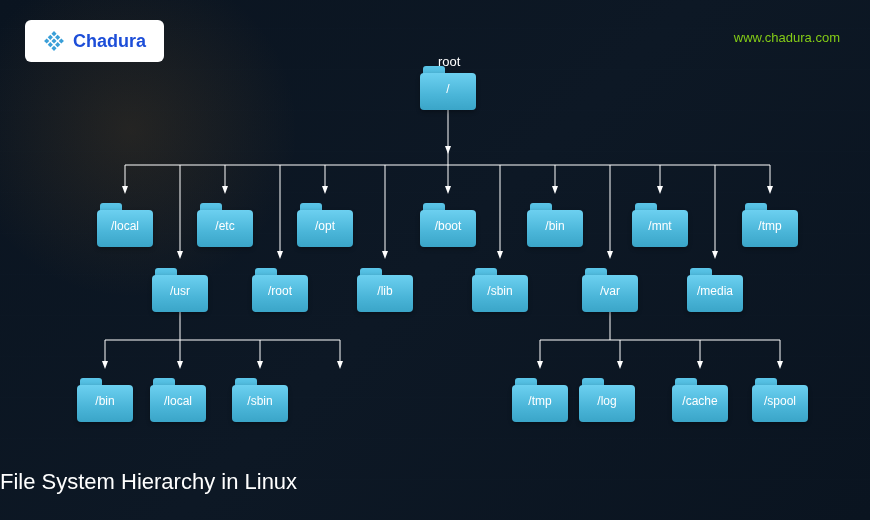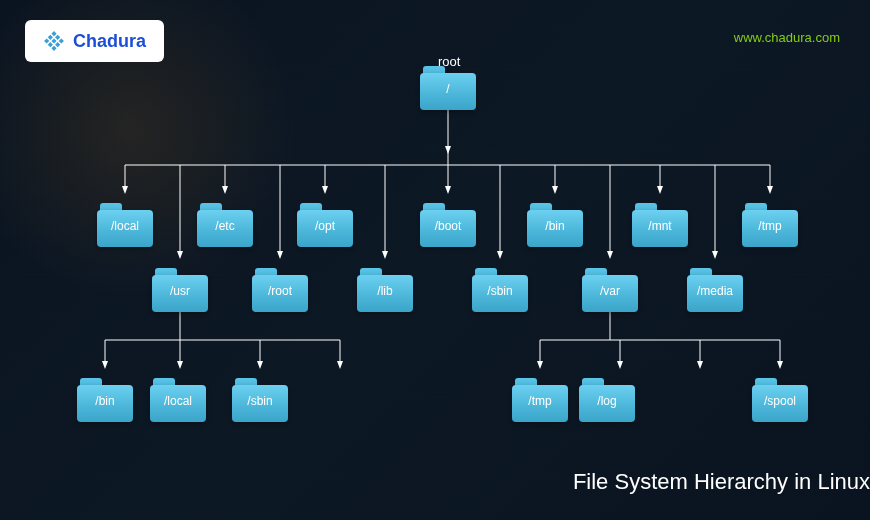--- a/index.html
+++ b/index.html
@@ -105,21 +105,21 @@
 .root-label {
   position: absolute;
   color: #fff;
   font-size: 13px;
 }
 .title {
   position: absolute;
   bottom: 25px;
   left: 0;
   right: 0;
-  text-align: right;
+  text-align: left;
   color: #fff;
   font-size: 22px;
   font-weight: 400;
   z-index: 10;
 }
 svg.connectors {
   position: absolute;
   inset: 0;
   width: 870px;
   height: 520px;
@@ -336,20 +336,27 @@
       <span class="folder-label">/tmp</span>
     </div>
   </div>
   <div class="folder" style="left:574px; top:370px;">
     <div class="folder-icon">
         <div class="folder-tab"></div>
         <div class="folder-body"></div>
       <span class="folder-label">/log</span>
     </div>
   </div>
+  <div class="folder" style="left:667px; top:370px;">
+    <div class="folder-icon">
+        <div class="folder-tab"></div>
+        <div class="folder-body"></div>
+      <span class="folder-label">/cache</span>
+    </div>
+  </div>
   <div class="folder" style="left:747px; top:370px;align-items:center;">
     <div class="folder-icon">
         <div class="folder-tab"></div>
         <div class="folder-body"></div>
       <span class="folder-label">/spool</span>
     </div>
   </div>
 </div>
 
 <div class="title">File System Hierarchy in Linux</div>

